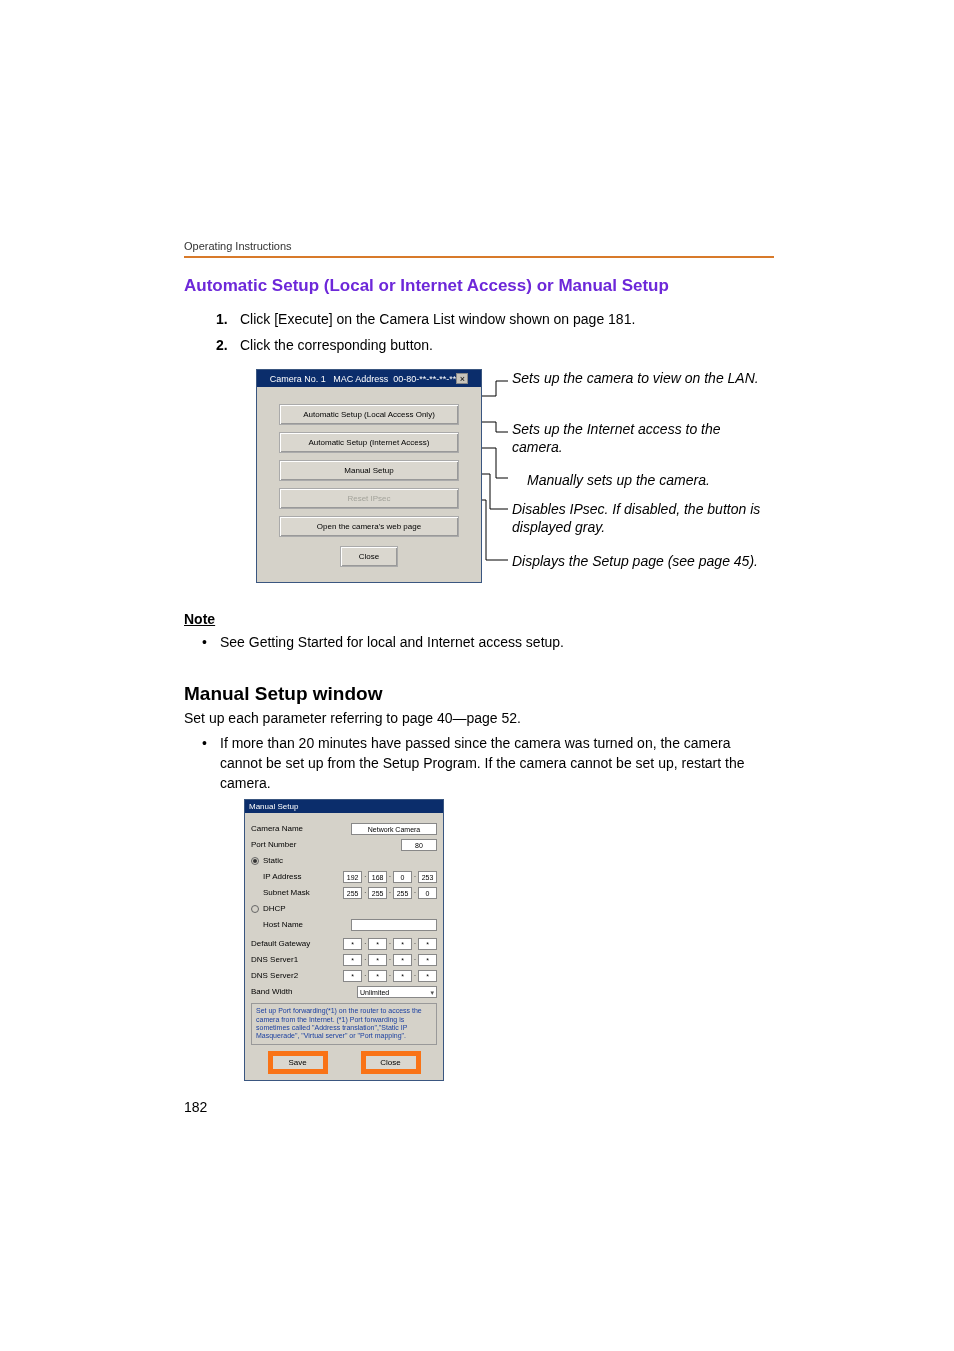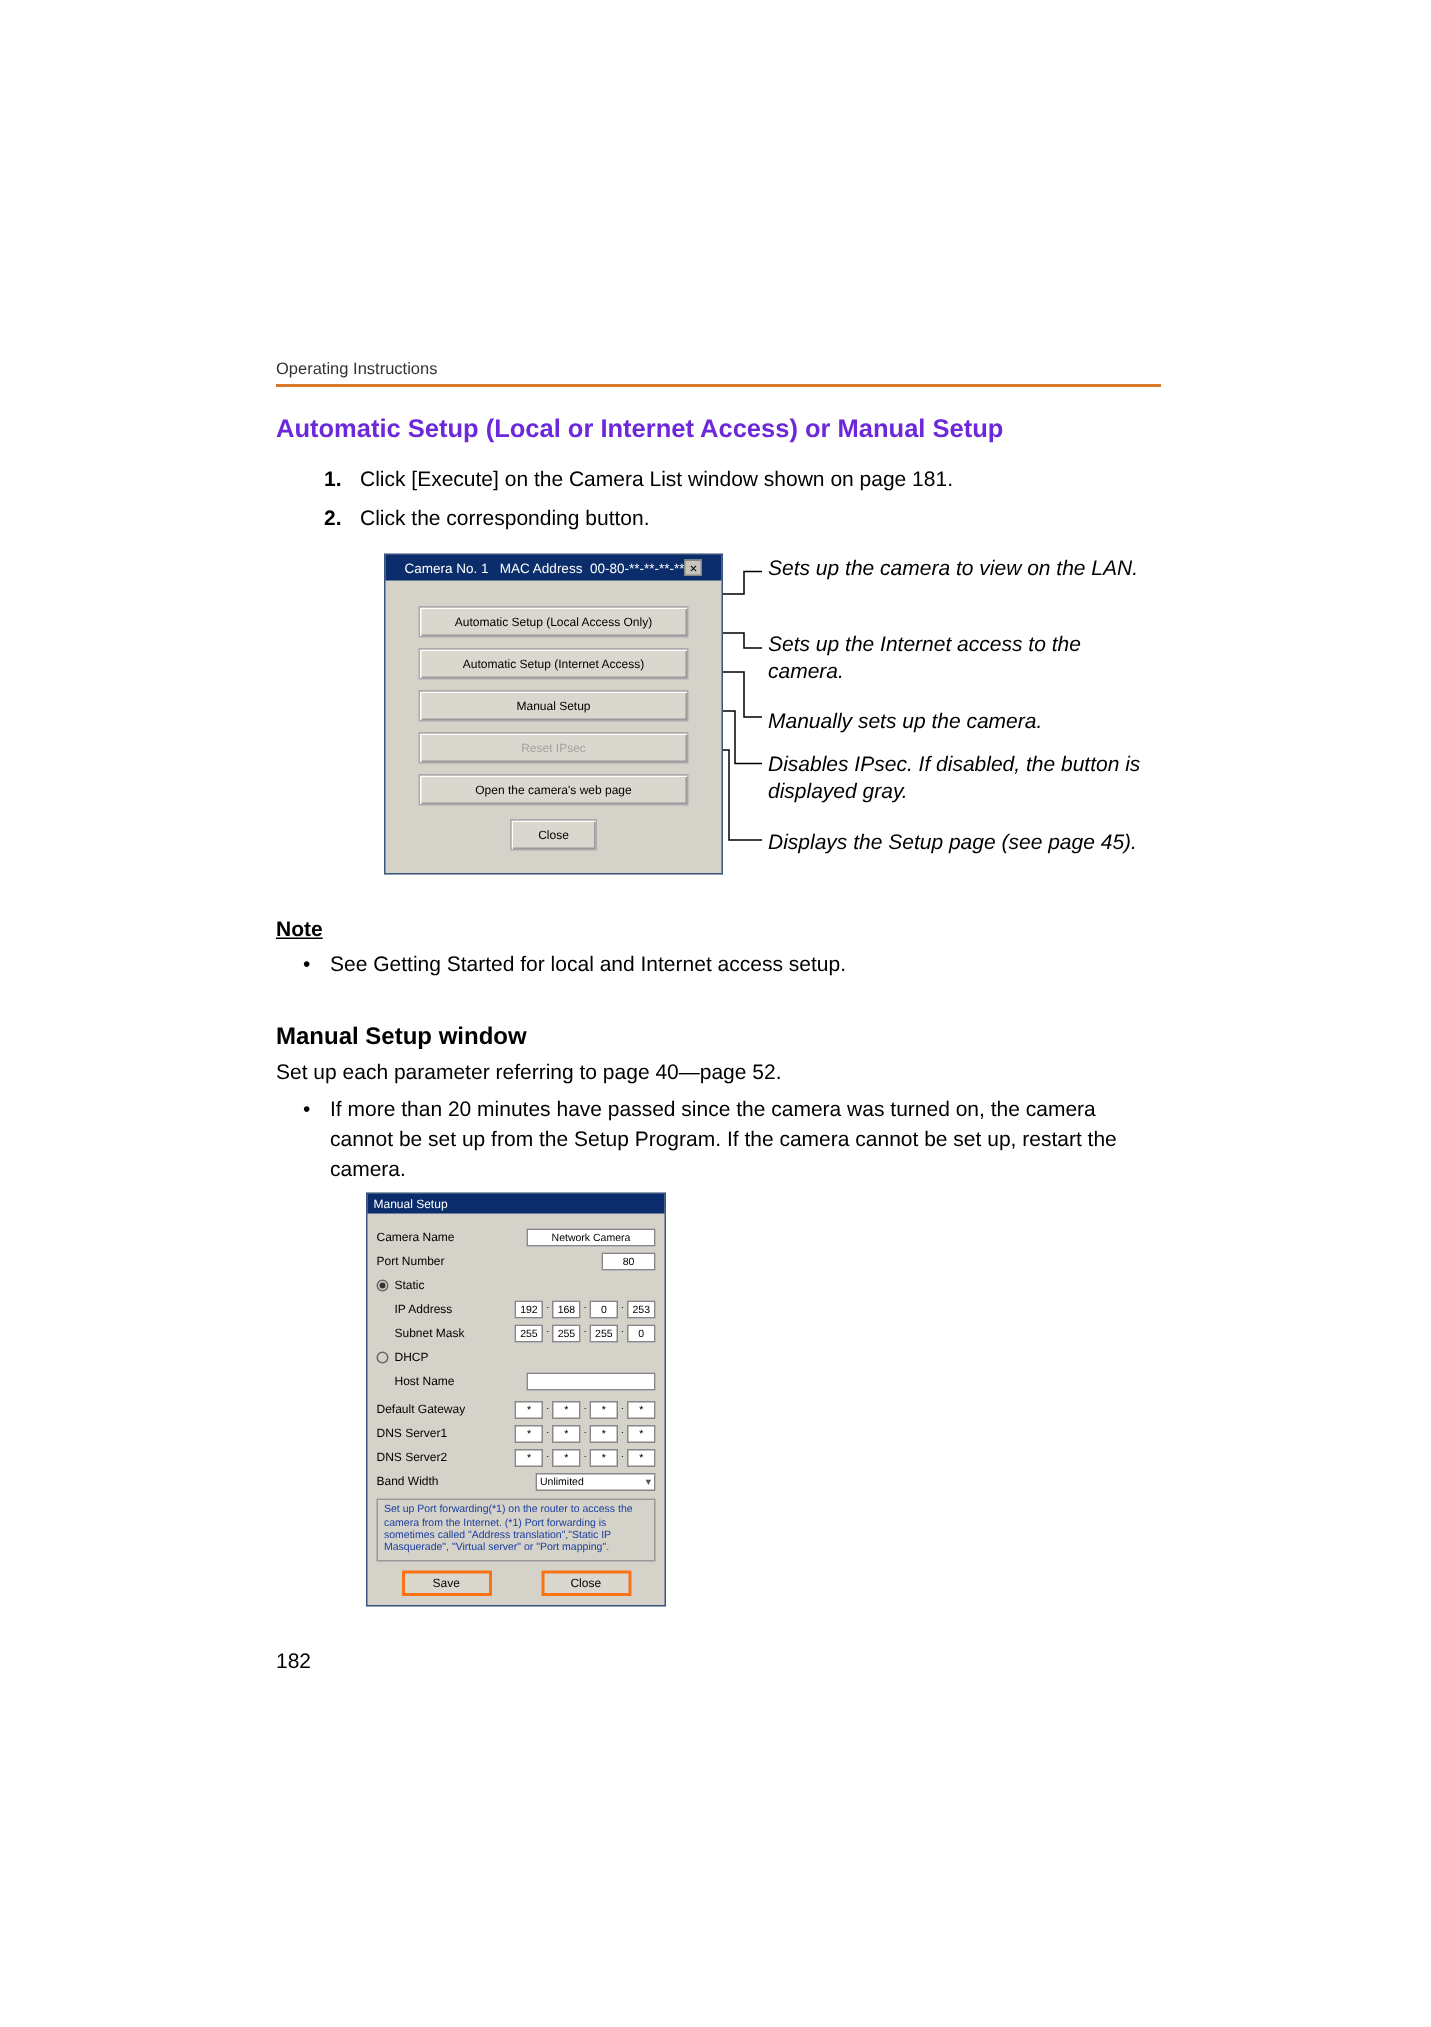--- a/index.html
+++ b/index.html
@@ -93,21 +93,21 @@
     .bullet {
       display: flex;
       font-size: 14px;
       margin-top: 6px;
       margin-left: 18px;
       line-height: 1.4;
     }
     .bullet .dot { width: 18px; flex-shrink: 0; }
     .sub-hdr {
       font-weight: bold;
-      font-size: 16px;
+      font-size: 19px;
       margin-top: 30px;
     }
     .para {
       font-size: 14px;
       margin-top: 4px;
       line-height: 1.4;
     }
     
     .ms-dlg {
       width: 200px;
@@ -160,21 +160,21 @@
       color: #1a3fa0;
       border: 1px solid #999;
       padding: 3px 4px;
       margin-top: 5px;
       line-height: 1.2;
     }
     .ms-btns { display: flex; justify-content: space-around; margin-top: 6px; }
     .ms-btns .b {
       width: 60px; text-align: center;
       font-size: 8px;
-      border: 2px solid #f97316;
+      border: 5px solid #f97316;
       background: #dad7cf;
       padding: 2px 0;
     }
     .radio { width: 8px; height: 8px; border: 1px solid #666; border-radius: 50%; display: inline-block; margin-right: 4px; position: relative; vertical-align: middle;}
     .radio.on::after { content:""; position:absolute; left:1px; top:1px; width:4px; height:4px; background:#333; border-radius:50%;}
     .indent { margin-left: 12px; }
     .page-num {
       position: absolute;
       left: 184px;
       bottom: 236px;
@@ -228,21 +228,21 @@
     <div class="callouts">
       <svg class="leads" width="100%" height="220">
         <path d="M 0 27 L 14 27 L 14 12 L 26 12" stroke="#000" fill="none"></path>
         <path d="M 0 53 L 14 53 L 14 63 L 26 63" stroke="#000" fill="none"></path>
         <path d="M 0 79 L 14 79 L 14 109 L 26 109" stroke="#000" fill="none"></path>
         <path d="M 0 105 L 8 105 L 8 140 L 26 140" stroke="#000" fill="none"></path>
         <path d="M 0 131 L 4 131 L 4 191 L 26 191" stroke="#000" fill="none"></path>
       </svg>
       <div class="callout-label" style="top:0; left:30px;">Sets up the camera to view on the LAN.</div>
       <div class="callout-label" style="top:51px; left:30px;">Sets up the Internet access to the camera.</div>
-      <div class="callout-label" style="top:102px; left:30px;">Manually sets up the camera.</div>
+      <div class="callout-label" style="top:102px; left:45px;">Manually sets up the camera.</div>
       <div class="callout-label" style="top:131px; left:30px;">Disables IPsec. If disabled, the button is displayed gray.</div>
       <div class="callout-label" style="top:183px; left:30px;">Displays the Setup page (see page 45).</div>
     </div>
   </div>
 
   <div class="note-hdr">Note</div>
   <div class="bullet">
     <span class="dot">•</span>
     <span>See Getting Started for local and Internet access setup.</span>
   </div>

